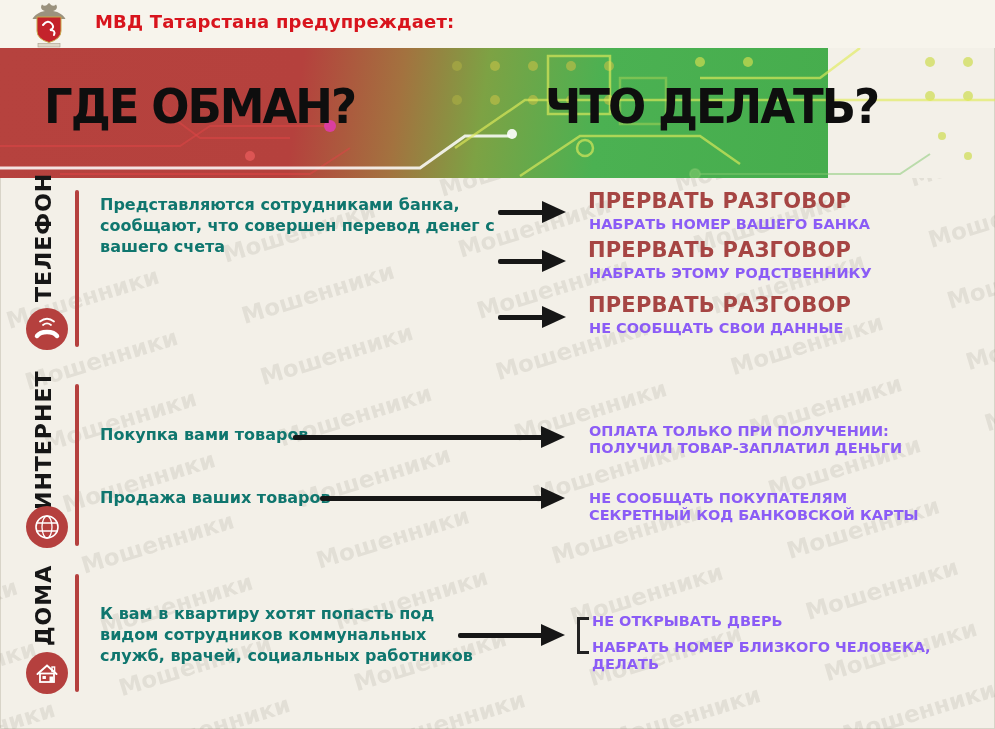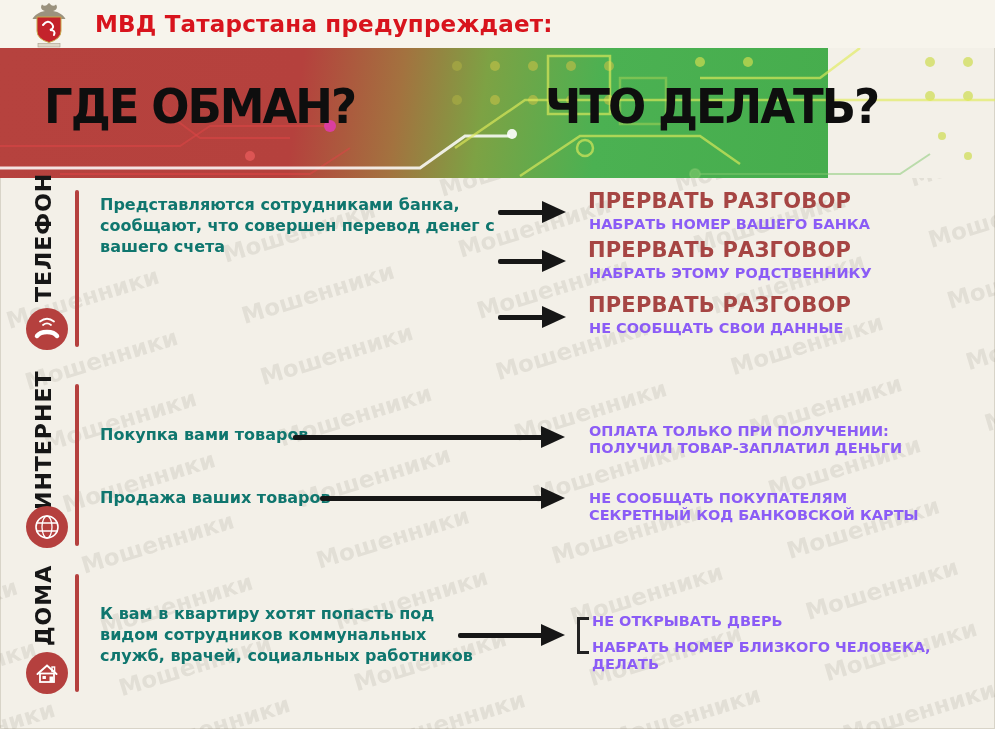--- a/index.html
+++ b/index.html
@@ -4,21 +4,21 @@
 <style>
   html,body{margin:0;padding:0;background:#e8e8e8;}
   #poster{
     position:relative;width:995px;height:729px;overflow:hidden;
     background:#f3f0e8;font-family:"DejaVu Sans","Liberation Sans",sans-serif;
     box-shadow:0 0 0 1px #d8d4c8 inset;
   }
   
   .top-bar{position:absolute;left:0;top:0;width:995px;height:48px;background:#f7f4ec;}
   .emblem{position:absolute;left:22px;top:2px;}
-  .page-title{position:absolute;left:95px;top:11px;font-size:23px;font-weight:bold;color:#d8141d;letter-spacing:.2px;}
+  .page-title{position:absolute;left:95px;top:11px;font-size:18px;font-weight:bold;color:#d8141d;letter-spacing:.2px;}
   
   .banner{
     position:absolute;left:0;top:48px;width:828px;height:130px;
     background:linear-gradient(98deg,#b6423e 0%,#b5413d 36%,#a3723f 48%,#7da244 58%,#4bb152 72%,#46ad4d 100%);
   }
   .banner svg.circuit{position:absolute;left:0;top:0;}
   .banner-title{position:absolute;top:32px;font-size:45px;font-weight:bold;color:#0e0e0e;letter-spacing:-2px;transform:scaleY(1.06);white-space:nowrap;}
   .banner-title.left{left:44px;}
   .banner-title.right{left:545px;}
   

